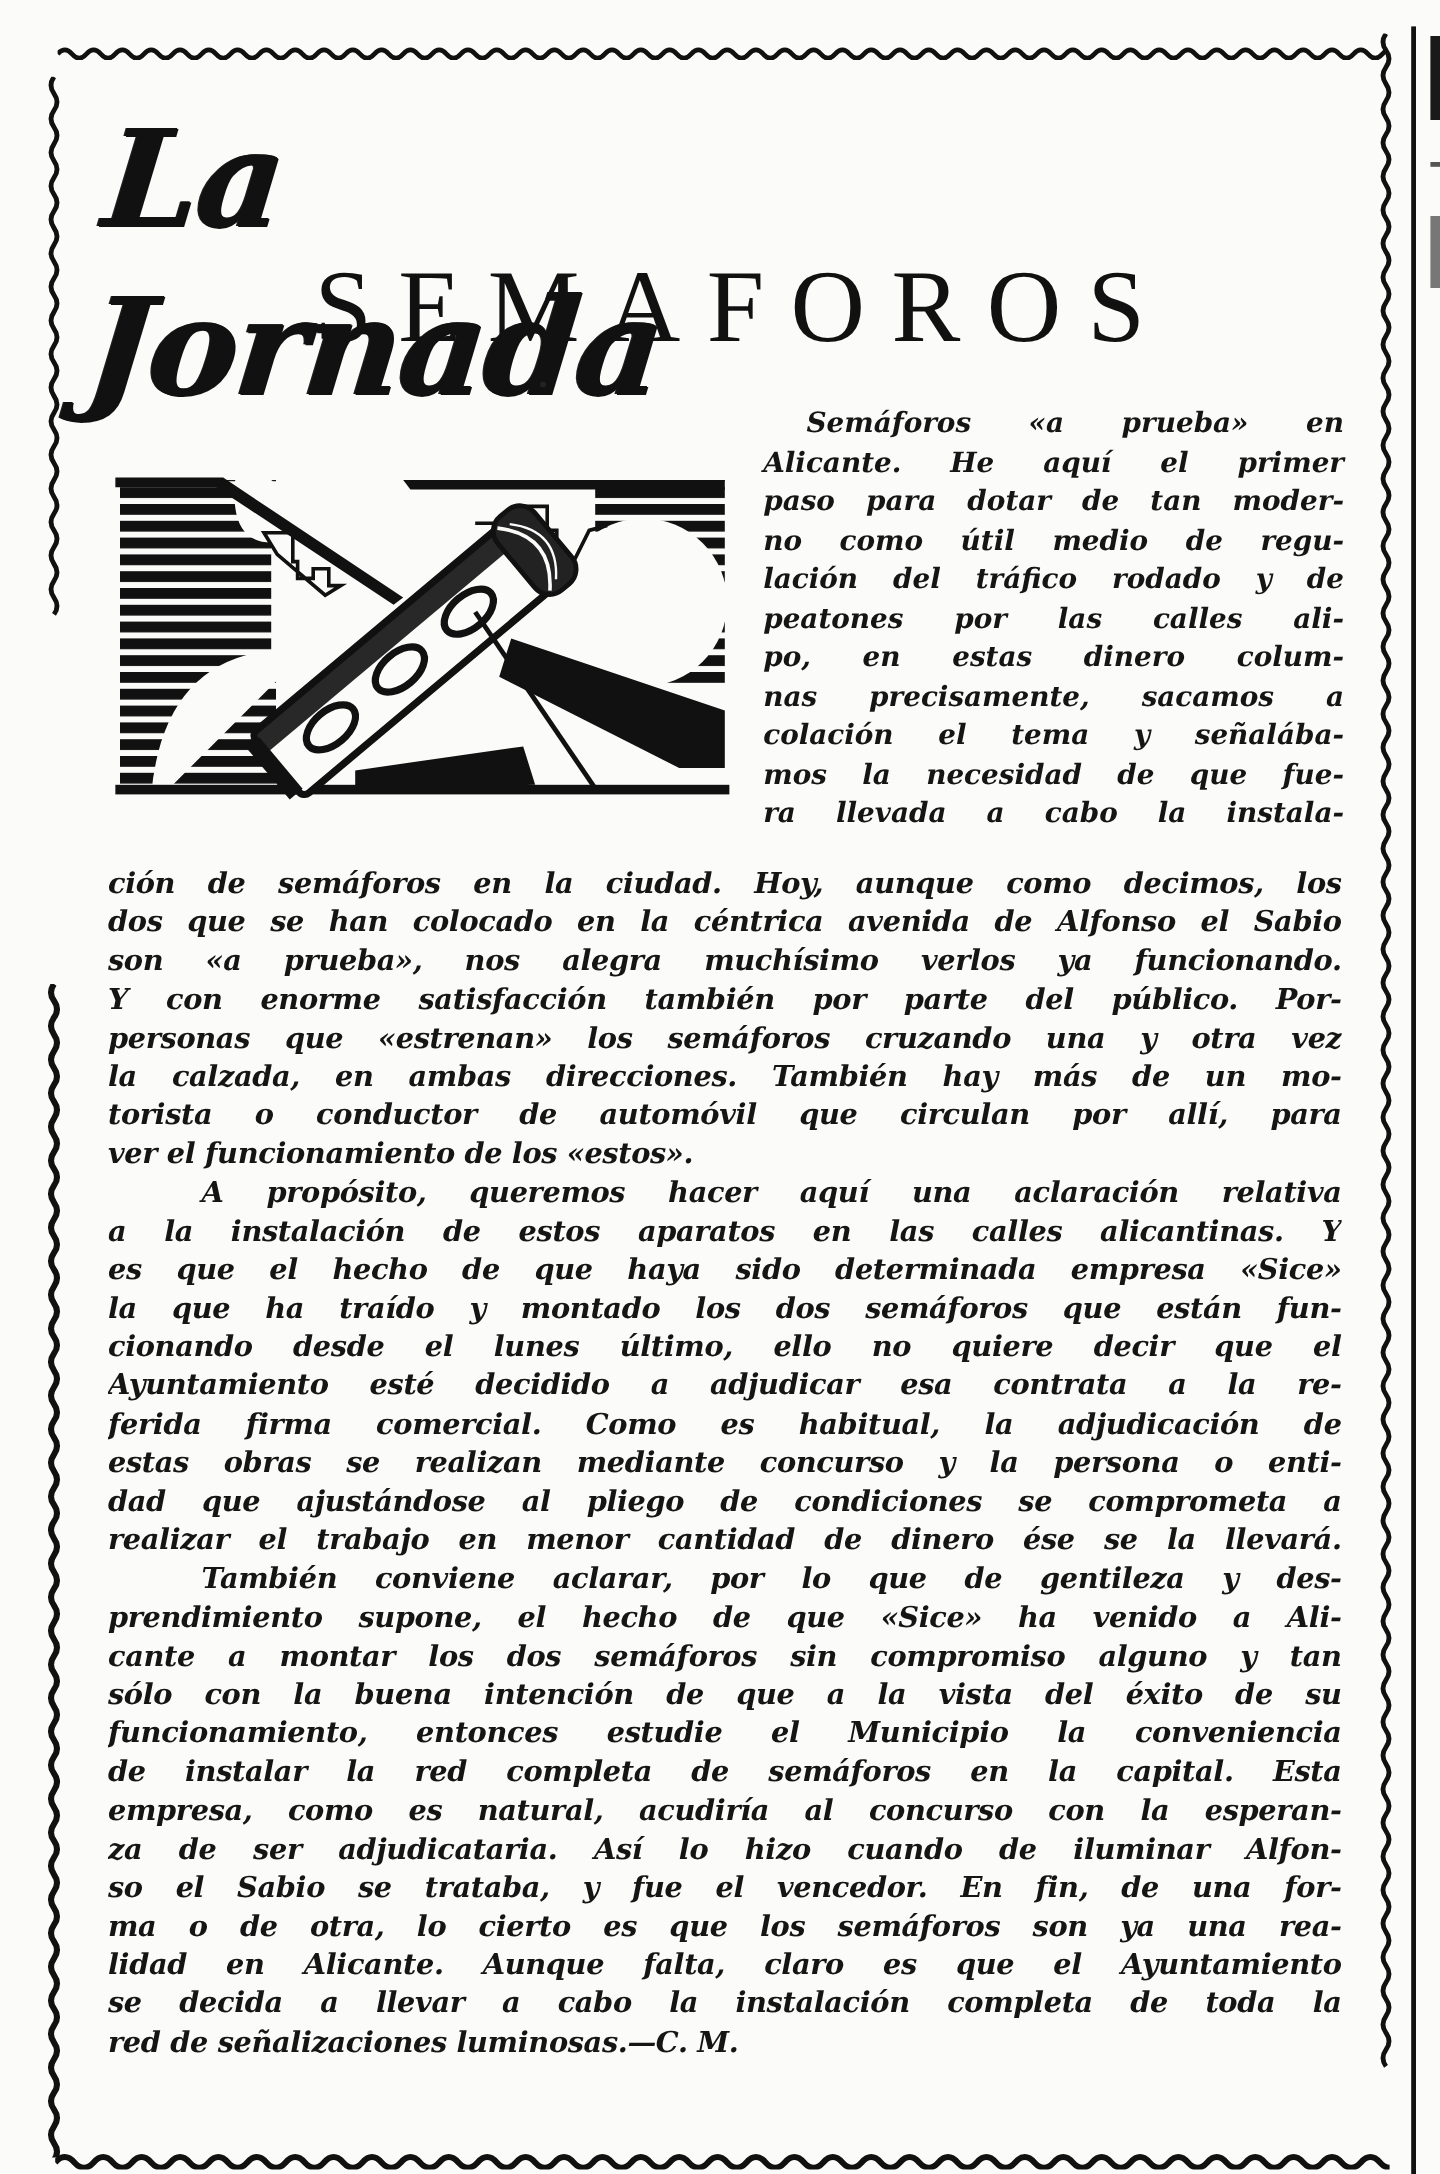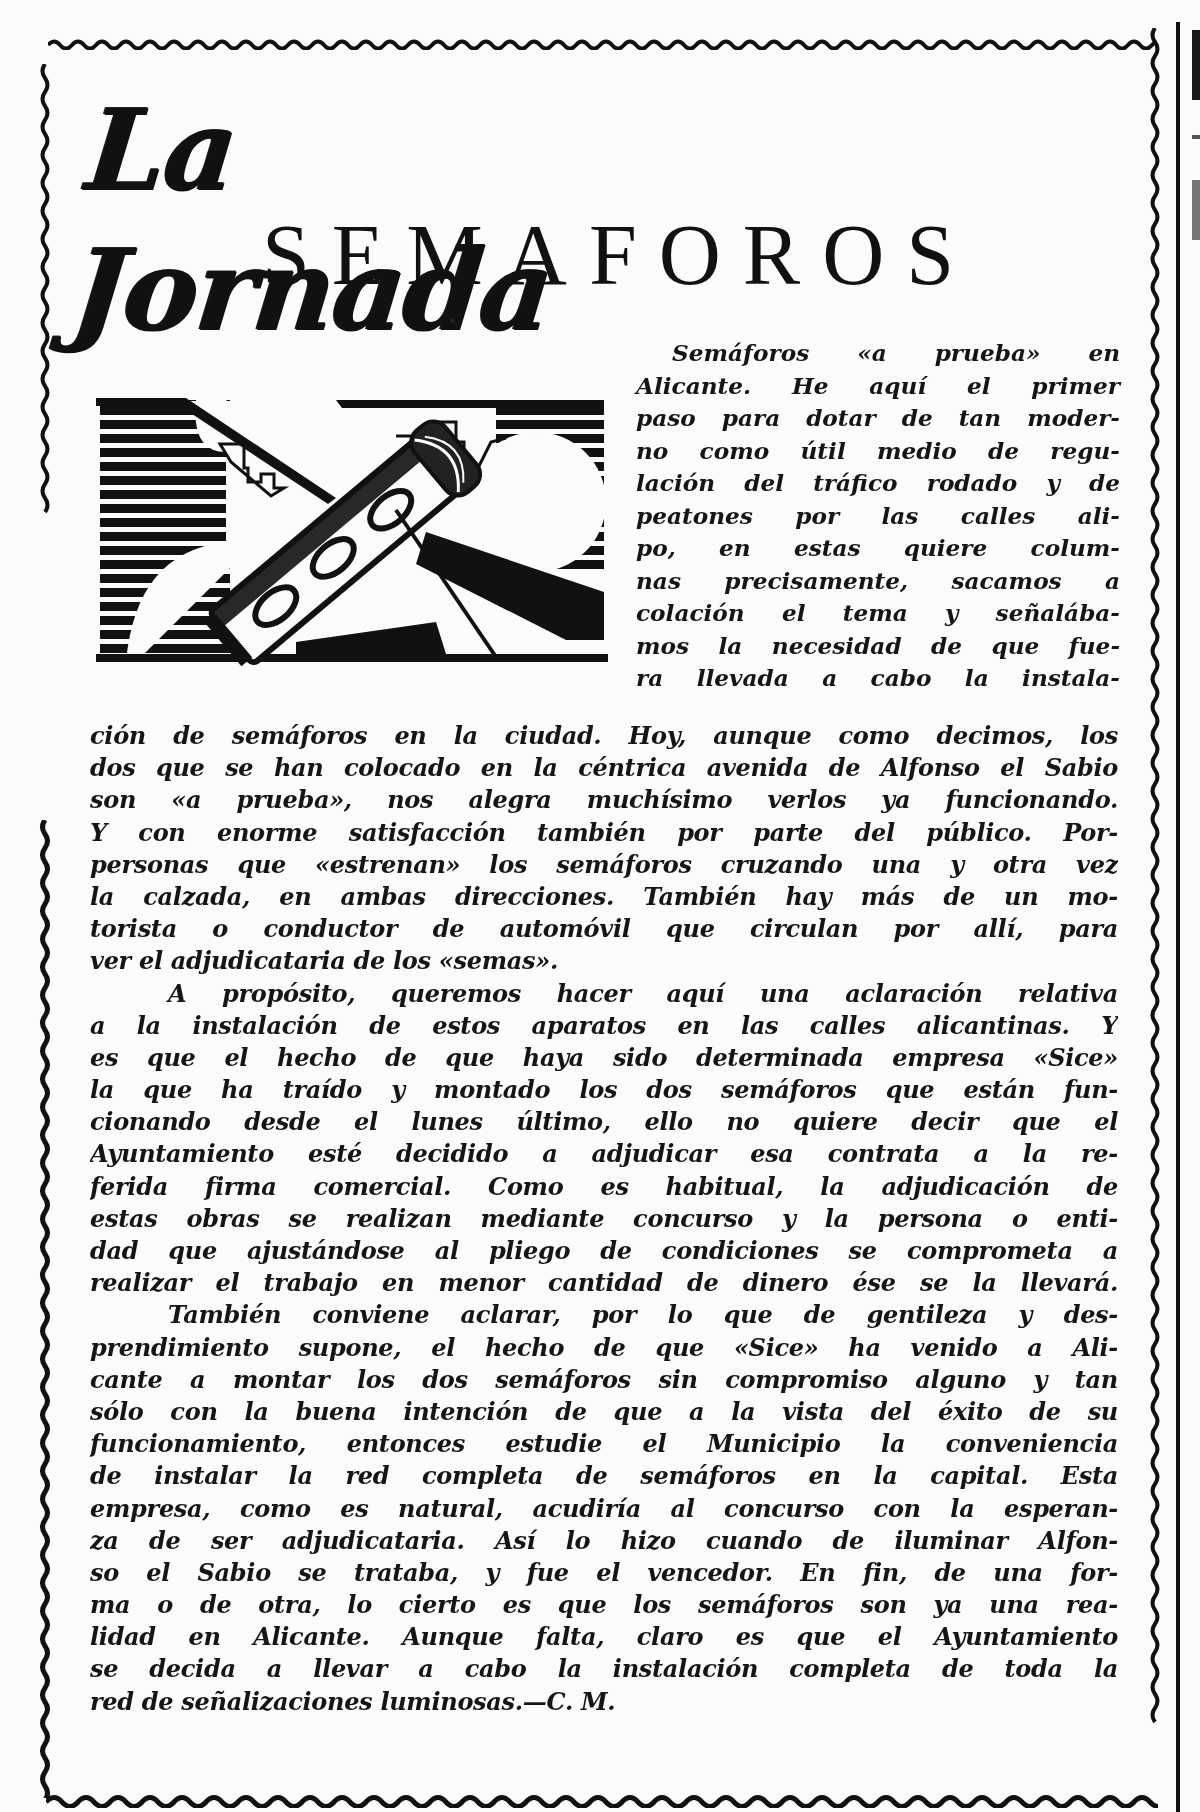--- a/index.html
+++ b/index.html
@@ -117,37 +117,37 @@
   <path d="M300 118 L400 265" stroke="#111" stroke-width="4"></path>
 </svg>
 
 <div class="col-right">
   <span class="line indent">Semáforos «a prueba» en</span>
   <span class="line">Alicante. He aquí el primer</span>
   <span class="line">paso para dotar de tan moder-</span>
   <span class="line">no como útil medio de regu-</span>
   <span class="line">lación del tráfico rodado y de</span>
   <span class="line">peatones por las calles ali-</span>
-  <span class="line">po, en estas quiere colum-</span>
+  <span class="line">po, en estas dinero colum-</span>
   <span class="line">nas precisamente, sacamos a</span>
   <span class="line">colación el tema y señalába-</span>
   <span class="line">mos la necesidad de que fue-</span>
   <span class="line">ra llevada a cabo la instala-</span>
 </div>
 
 <div class="col-full">
   <div>
     <span class="line">ción de semáforos en la ciudad. Hoy, aunque como decimos, los</span>
     <span class="line">dos que se han colocado en la céntrica avenida de Alfonso el Sabio</span>
     <span class="line">son «a prueba», nos alegra muchísimo verlos ya funcionando.</span>
     <span class="line">Y con enorme satisfacción también por parte del público. Por-</span>
     <span class="line">personas que «estrenan» los semáforos cruzando una y otra vez</span>
     <span class="line">la calzada, en ambas direcciones. También hay más de un mo-</span>
     <span class="line">torista o conductor de automóvil que circulan por allí, para</span>
-    <span class="line last">ver el adjudicataria de los «semas».</span>
+    <span class="line last">ver el funcionamiento de los «estos».</span>
   </div>
   <div>
     <span class="line indent">A propósito, queremos hacer aquí una aclaración relativa</span>
     <span class="line">a la instalación de estos aparatos en las calles alicantinas. Y</span>
     <span class="line">es que el hecho de que haya sido determinada empresa «Sice»</span>
     <span class="line">la que ha traído y montado los dos semáforos que están fun-</span>
     <span class="line">cionando desde el lunes último, ello no quiere decir que el</span>
     <span class="line">Ayuntamiento esté decidido a adjudicar esa contrata a la re-</span>
     <span class="line">ferida firma comercial. Como es habitual, la adjudicación de</span>
     <span class="line">estas obras se realizan mediante concurso y la persona o enti-</span>

